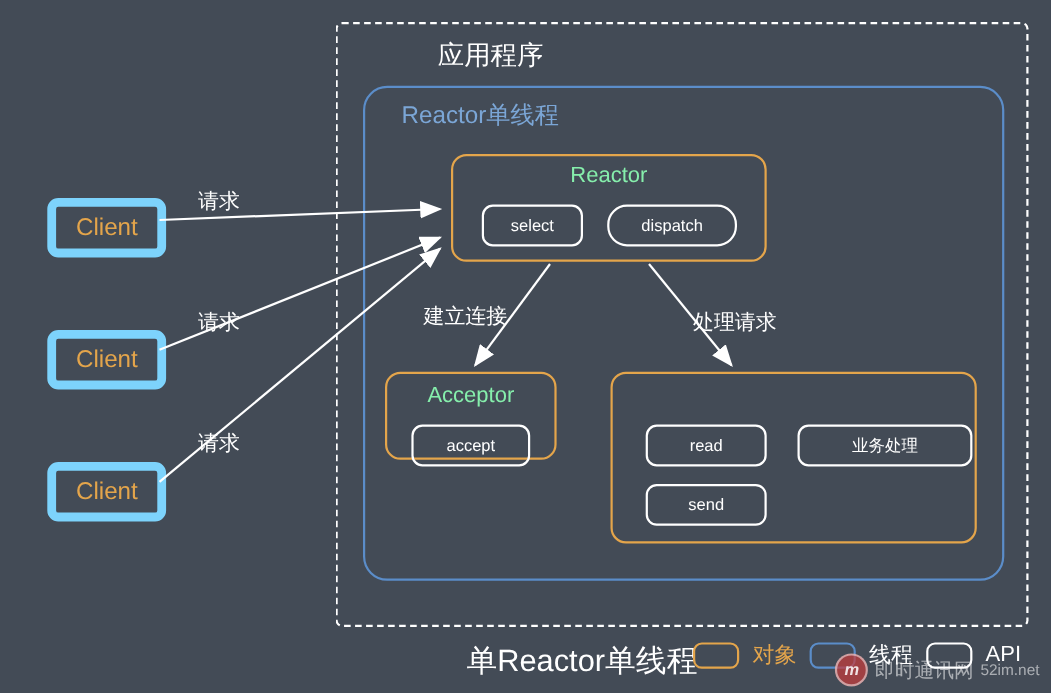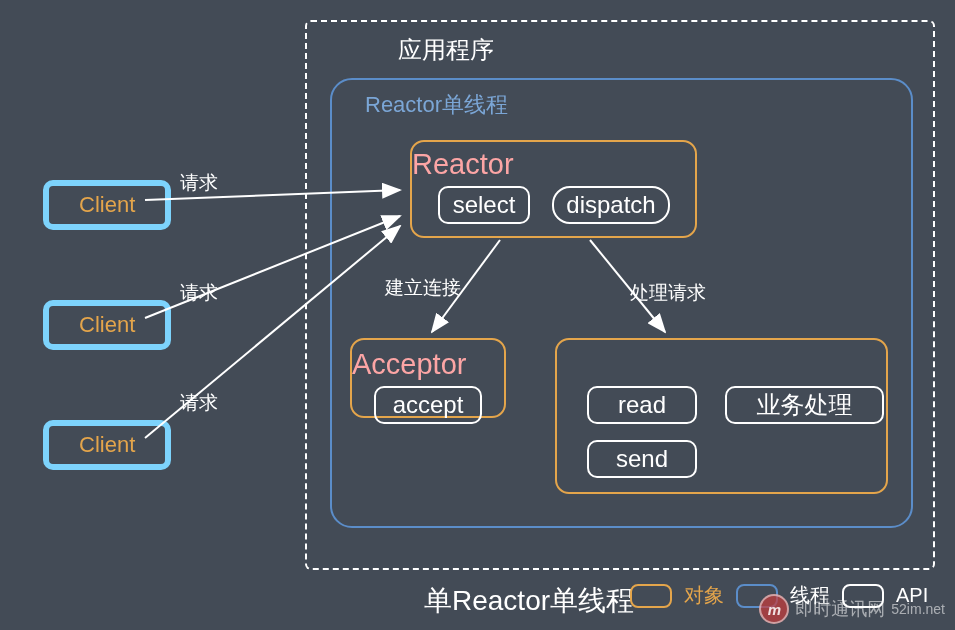--- a/index.html
+++ b/index.html
@@ -31,44 +31,44 @@
     color: #7ba6d6;
     font-size: 22px;
   }
   .obj-box {
     position: absolute;
     border: 2px solid #e4a54b;
     border-radius: 14px;
   }
   .obj-title {
     position: absolute;
-    color: #fca5a5;
-    font-size: 29px;
+    color: #86efac;
+    font-size: 20px;
     width: 100%;
-    text-align: left;
+    text-align: center;
   }
   .api-box {
     position: absolute;
     border: 2px solid #fff;
     border-radius: 10px;
     color: #fff;
-    font-size: 24px;
+    font-size: 15px;
     display: flex;
     align-items: center;
     justify-content: center;
     padding: 4px 14px;
     text-align: right;
   }
   .client-box {
     position: absolute;
-    border: 6px solid #7dd3fc;
+    border: 8px solid #7dd3fc;
     border-radius: 10px;
     color: #e4a54b;
     font-size: 22px;
-    padding: 6px 30px;
+    padding: 6px 18px;
   }
   .edge-label {
     position: absolute;
     color: #fff;
     font-size: 19px;
   }
   .arrow-line {
     position: absolute;
     stroke: #fff;
     stroke-width: 2;

